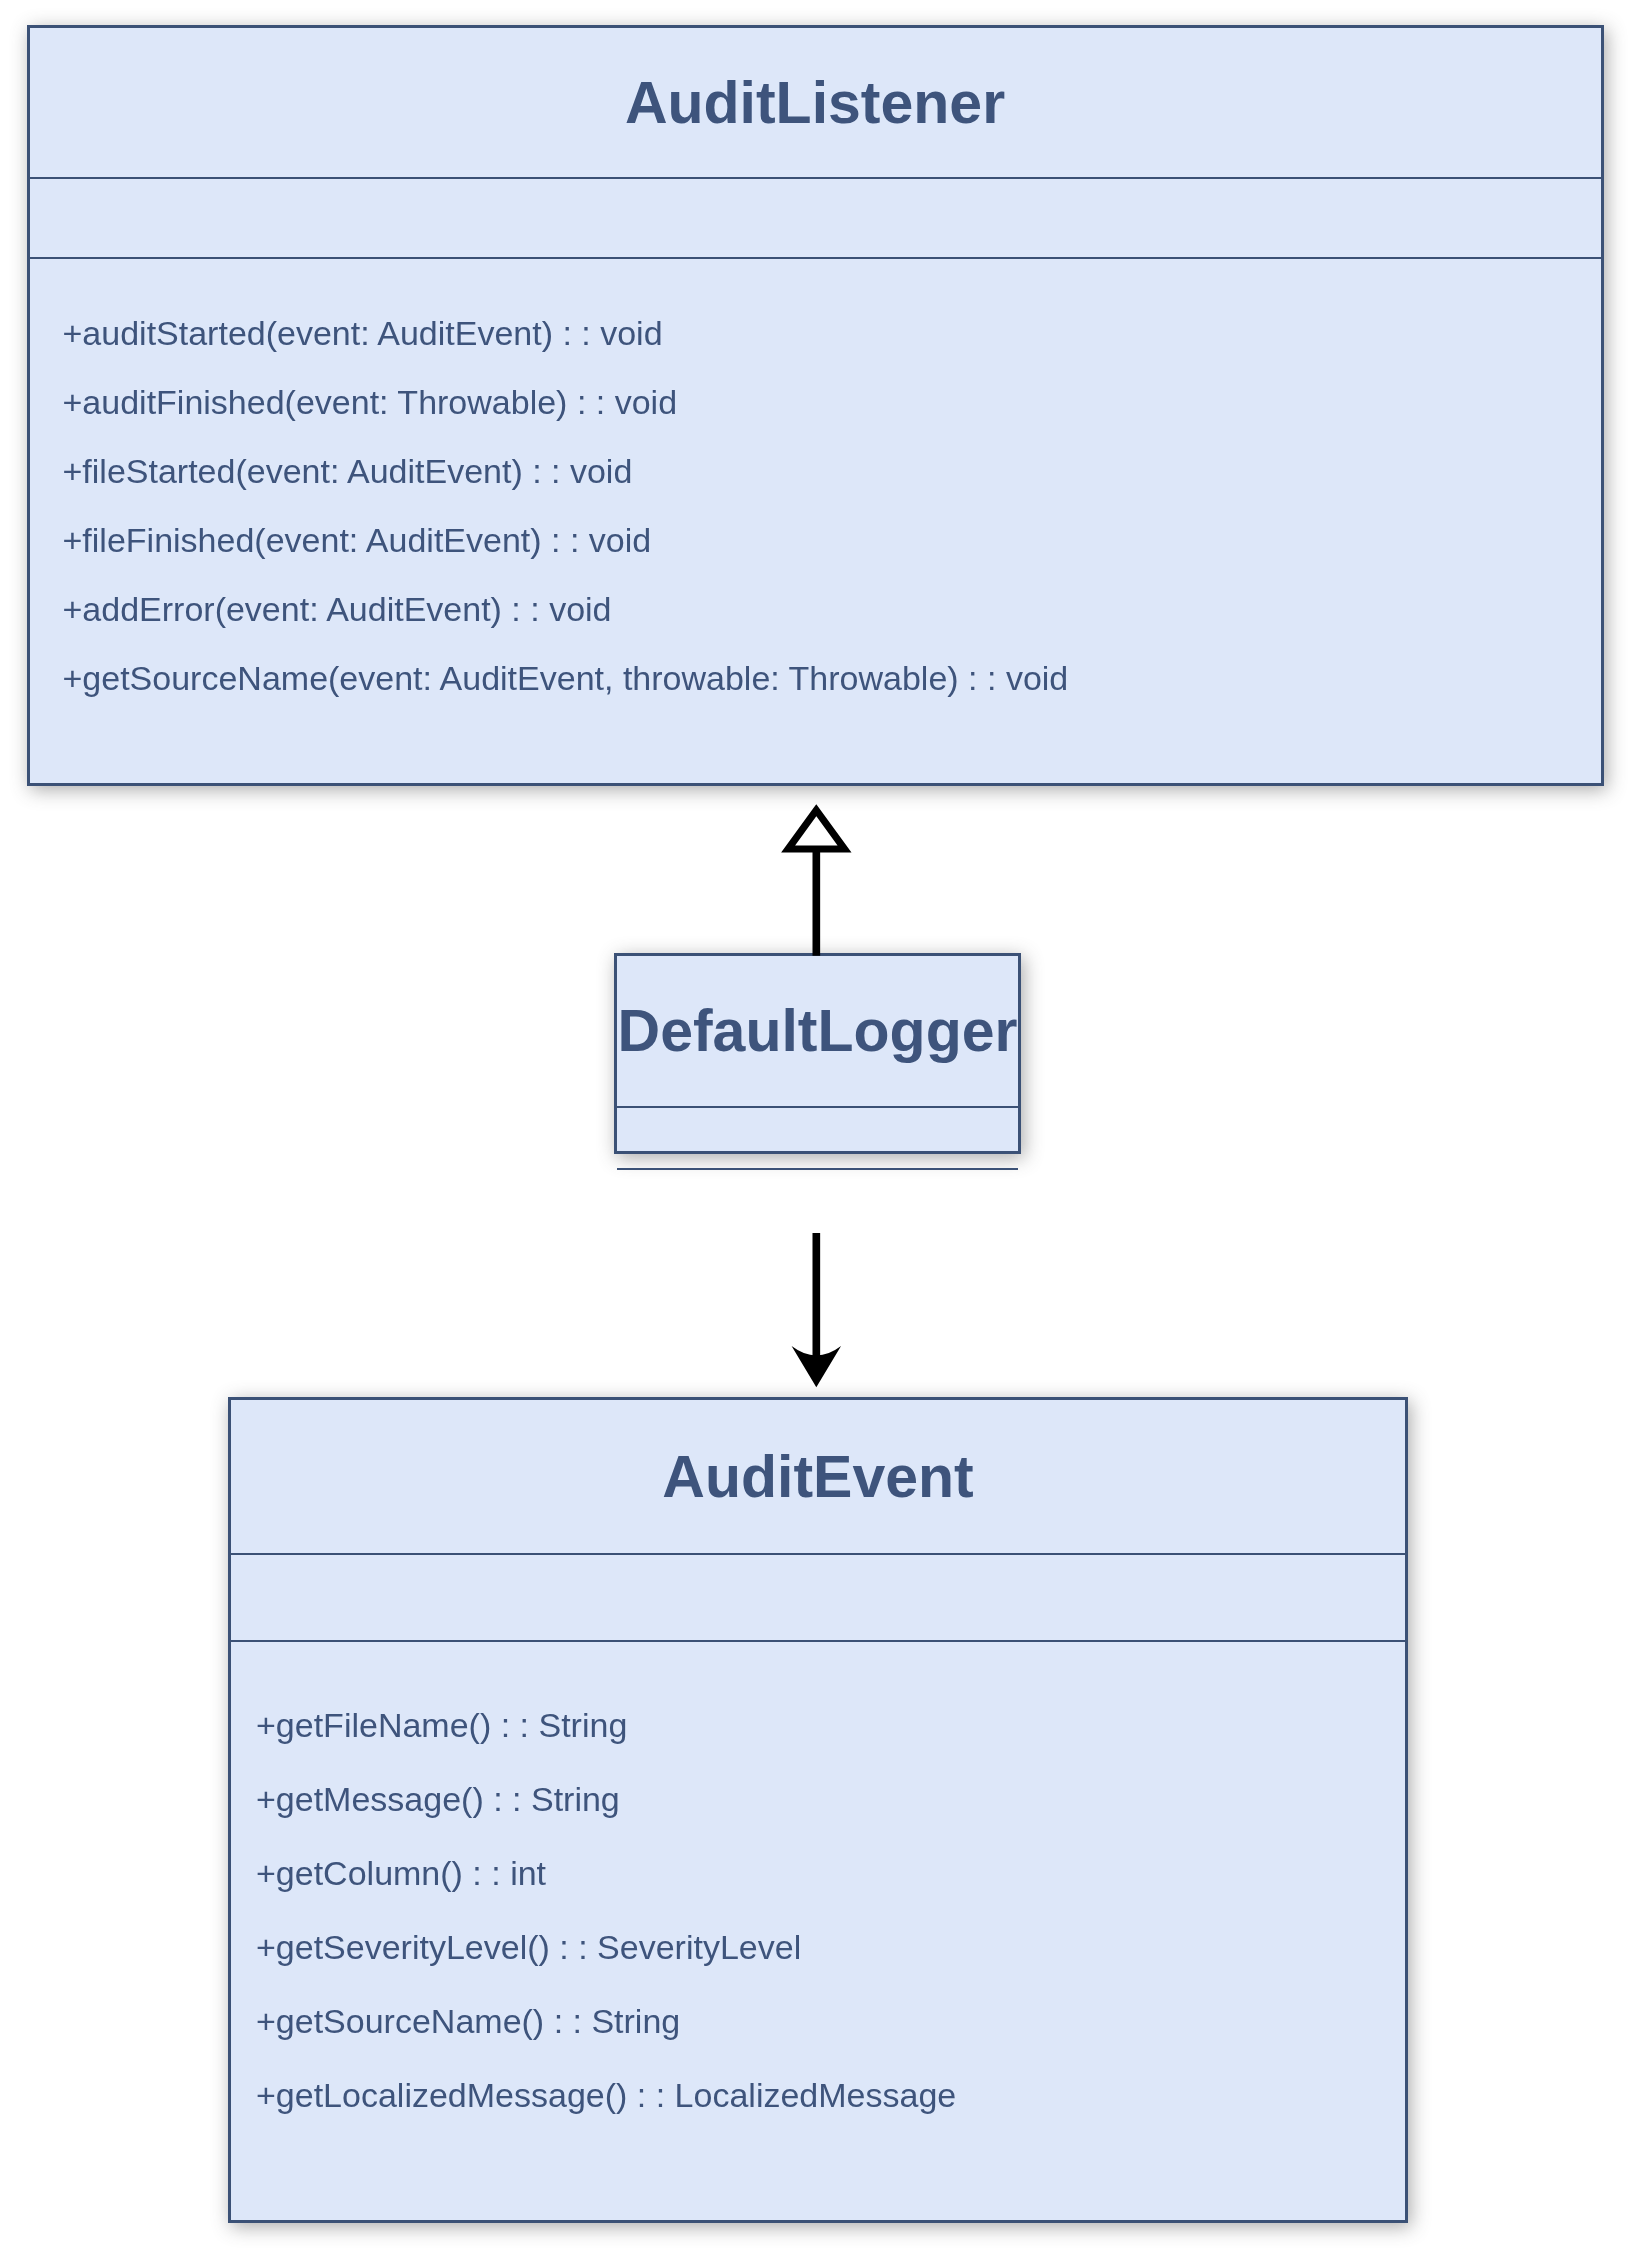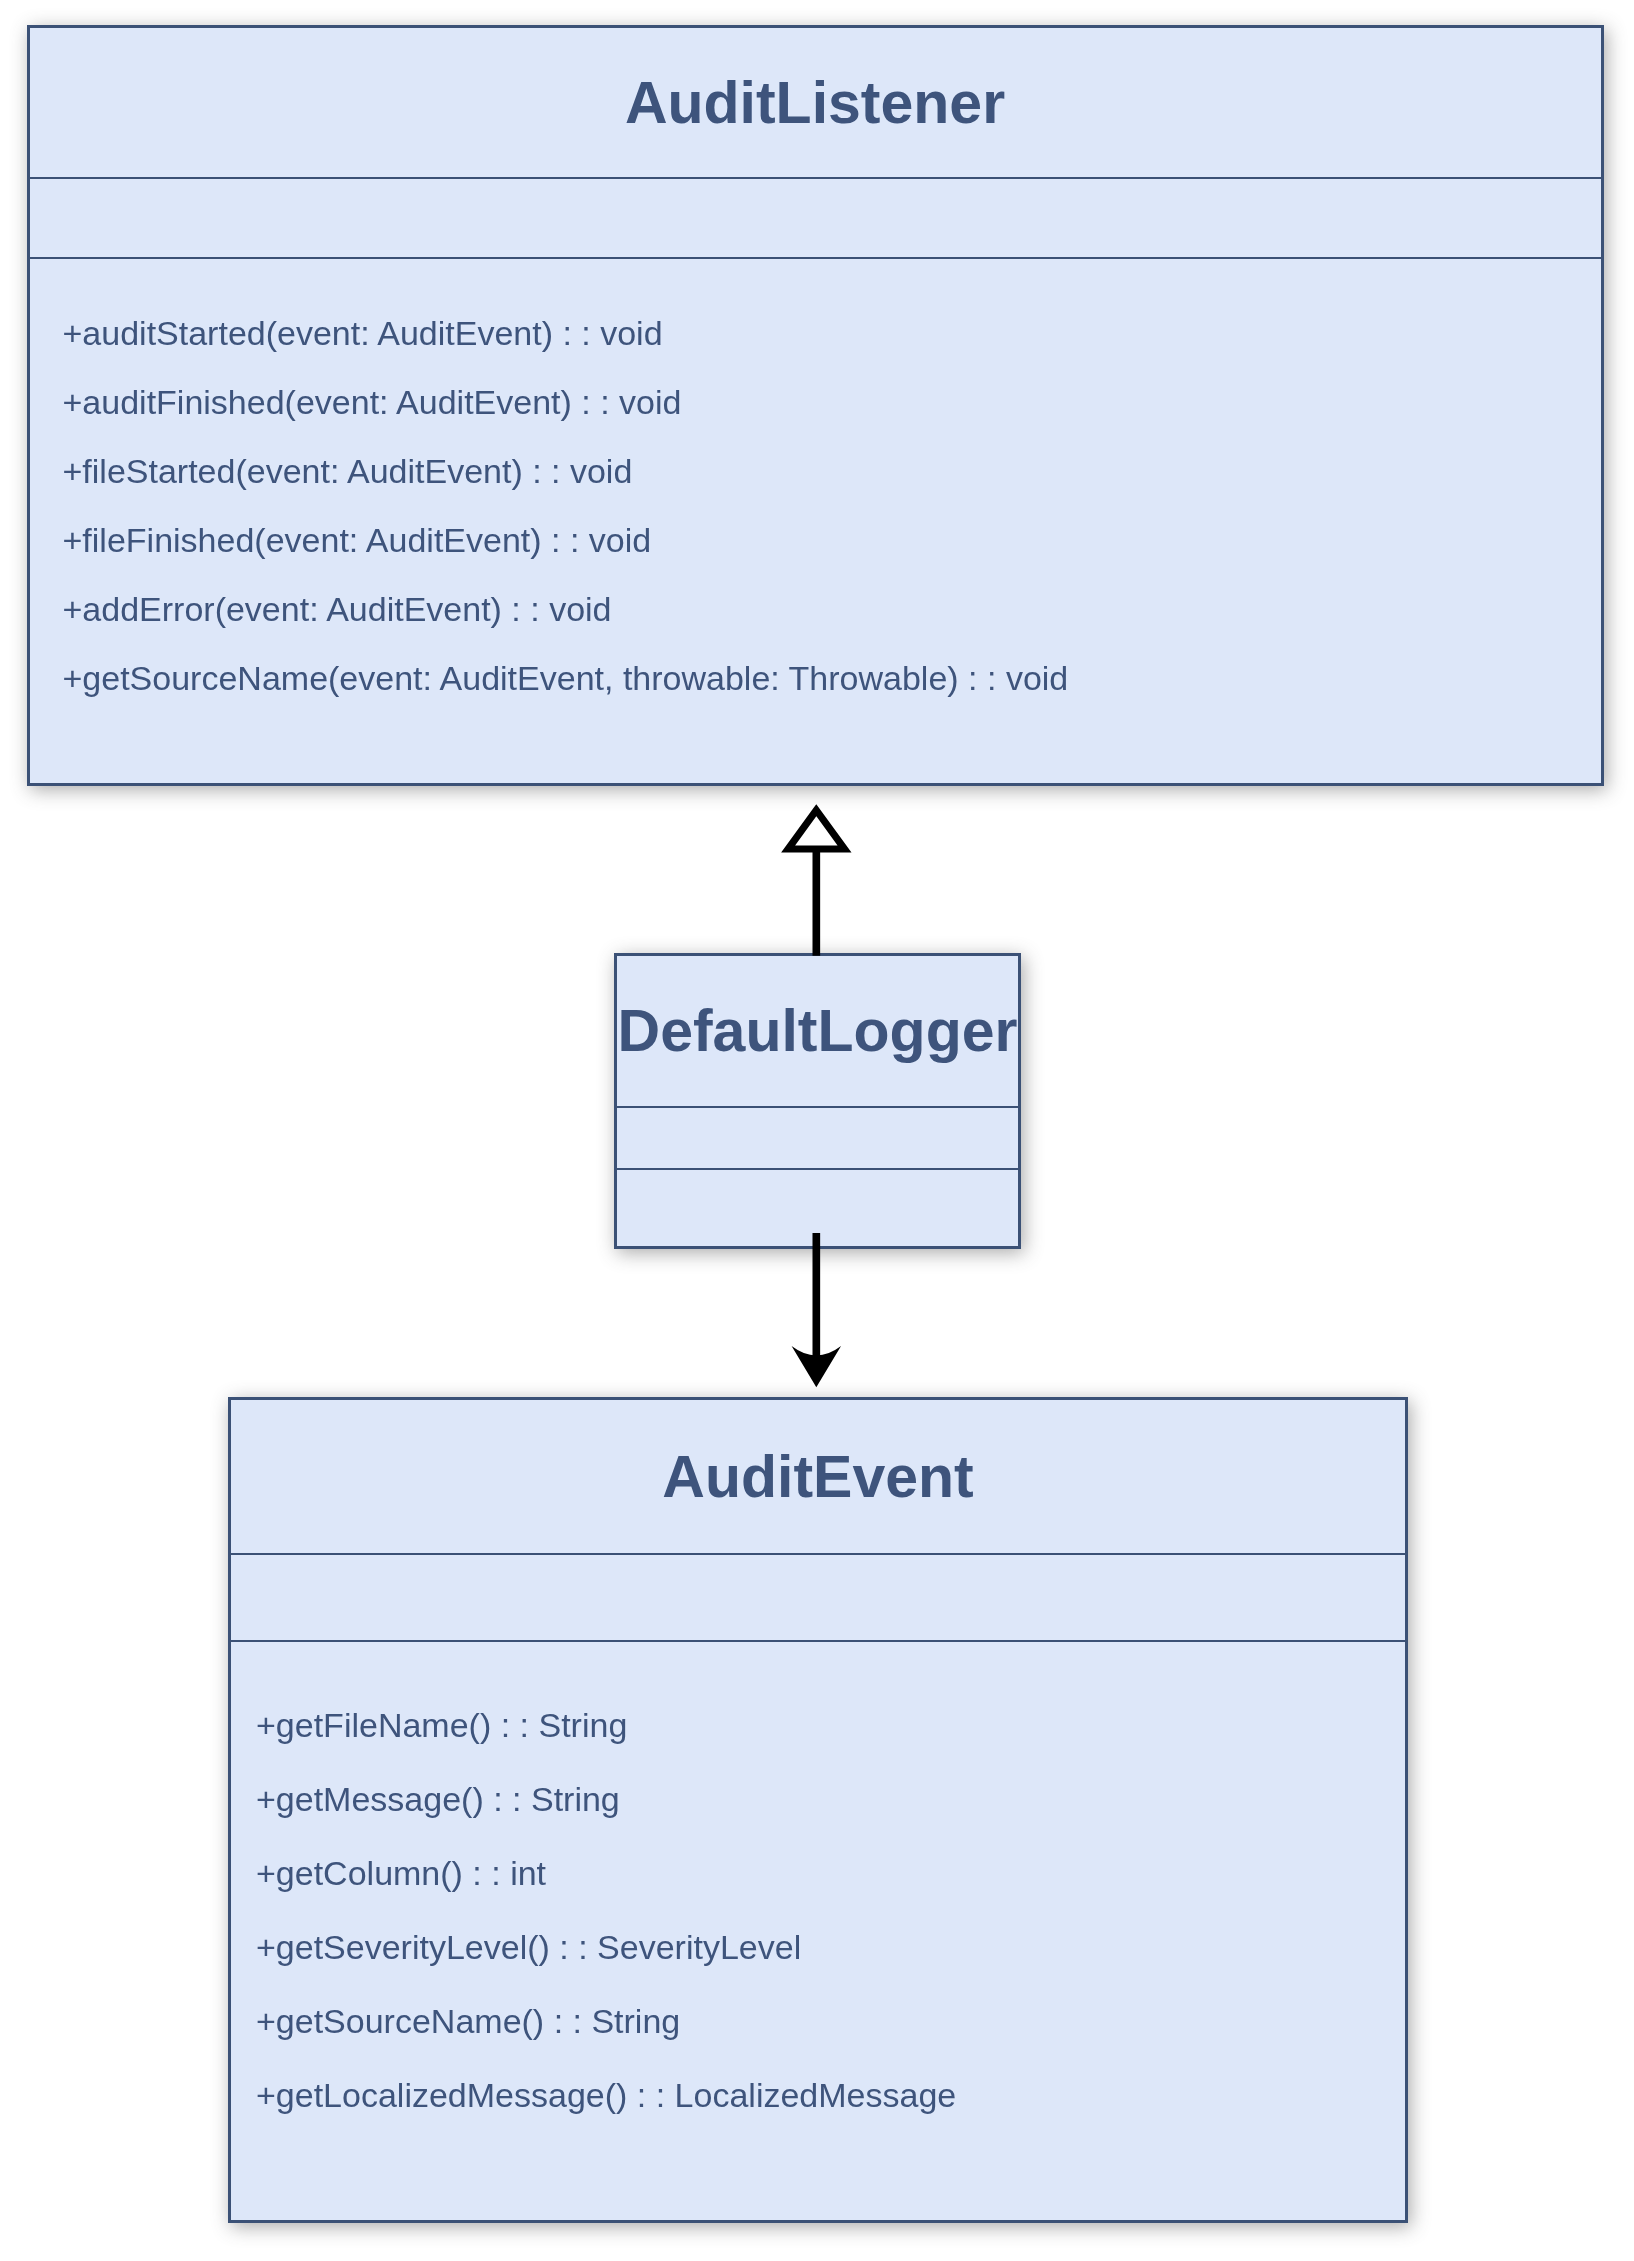--- a/index.html
+++ b/index.html
@@ -51,21 +51,21 @@
   }
 
   
   #class-auditlistener { left: 26.5px;   top: 25px;   width: 1577px; height: 761px; }
   #class-auditlistener .c-title   { height: 149px; }
   #class-auditlistener .c-attrs   { height: 78px; }
   #class-auditlistener .c-methods { padding: 40px 16px 0 33px; }
   #class-auditlistener .method-line { height: 69px; }
 
   
-  #class-defaultlogger { left: 614px; top: 953px; width: 407px;  height: 296px; }
+  #class-defaultlogger { left: 614px; top: 953px; width: 407px;  height: 201px; }
   #class-defaultlogger .c-title   { height: 150px; }
   #class-defaultlogger .c-attrs   { height: 60px; }
 
   
   #class-auditevent { left: 228px;  top: 1397px; width: 1180px; height: 826px; }
   #class-auditevent .c-title   { height: 153px; border-radius: 29px; }
   #class-auditevent .c-attrs   { height: 85px; }
   #class-auditevent .c-methods { padding: 46px 0 0 25px; }
   #class-auditevent .method-line { height: 74px; }
 
@@ -81,21 +81,21 @@
 </head>
 <body>
 
 <div id="canvas">
 
   <div class="uml-class" id="class-auditlistener">
     <div class="c-title">AuditListener</div>
     <div class="c-attrs"></div>
     <div class="c-methods">
       <div class="method-line">+auditStarted(event: AuditEvent) : : void</div>
-      <div class="method-line">+auditFinished(event: AuditEvent) : : void</div>
+      <div class="method-line">+auditFinished(event: Throwable) : : void</div>
       <div class="method-line">+fileStarted(event: AuditEvent) : : void</div>
       <div class="method-line">+fileFinished(event: AuditEvent) : : void</div>
       <div class="method-line">+addError(event: AuditEvent) : : void</div>
       <div class="method-line">+getSourceName(event: AuditEvent, throwable: Throwable) : : void</div>
     </div>
   </div>
 
   <div class="uml-class" id="class-defaultlogger">
     <div class="c-title">DefaultLogger</div>
     <div class="c-attrs"></div>

